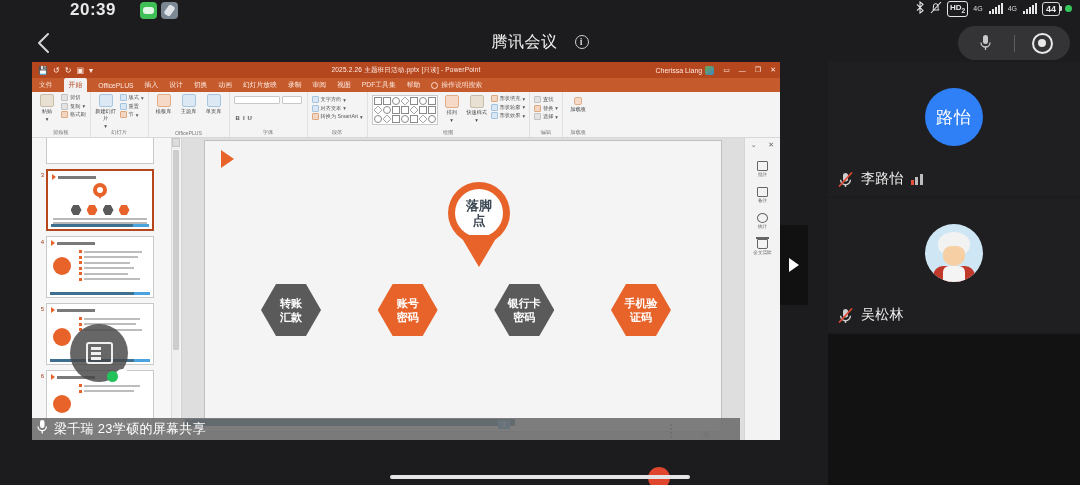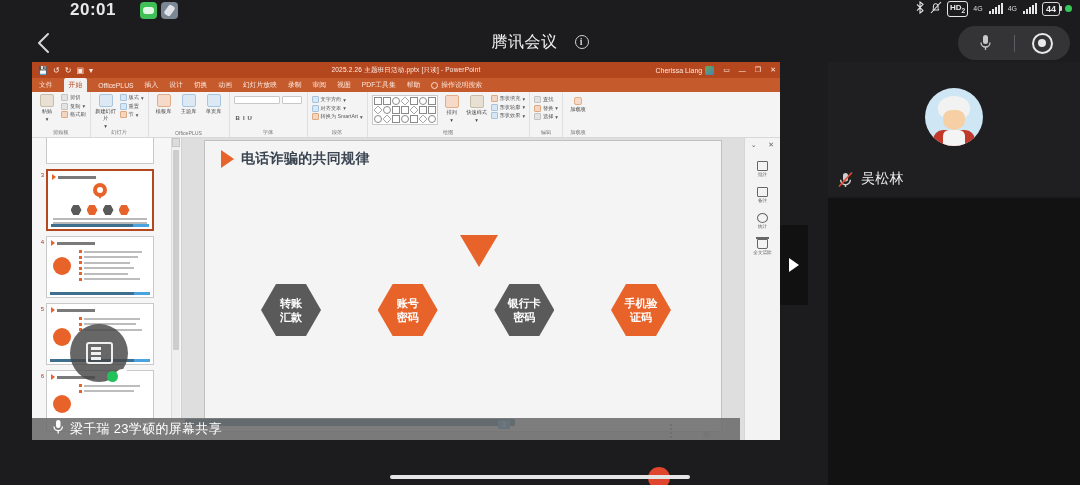--- a/index.html
+++ b/index.html
@@ -141,21 +141,21 @@
   .cr-ico{width:11px;height:10px;border:1.2px solid #666;border-radius:1px;}
   .cr-ico.round{border-radius:50%;}
   .cr-ico.trash{border-radius:0 0 2px 2px;position:relative;}
   .cr-ico.trash:after{content:"";position:absolute;left:-2px;top:-3px;width:13px;height:1.6px;background:#666;}
   .hscroll{position:absolute;left:3px;bottom:14px;width:330px;height:7px;background:#2e6185;border-radius:1px;}
   .hscroll-num{position:absolute;left:316px;bottom:11px;background:#3ca5e0;color:#fff;font-size:6.5px;padding:1px 4px;border-radius:1px;}
   .zoomdot{position:absolute;right:34px;bottom:2px;width:7px;height:7px;border-radius:50%;background:#bdbdbd;}
   .vdots{position:absolute;right:72px;bottom:2px;display:flex;flex-direction:column;gap:2px;}
   .vdots i{width:2px;height:2px;background:#8a8a8a;display:block;}
 
-  .share-label{position:absolute;left:0;bottom:0;width:708px;height:22px;background:rgba(108,108,108,.88);display:flex;align-items:center;gap:6px;padding-left:20px;}
+  .share-label{position:absolute;left:0;bottom:0;width:708px;height:22px;background:rgba(108,108,108,.88);display:flex;align-items:center;gap:6px;padding-left:4px;}
   .sl-text{color:#fff;font-size:13px;letter-spacing:.3px;}
 
   .expand-arrow{position:absolute;left:780px;top:225px;width:28px;height:80px;background:#111;border-radius:3px 0 0 3px;display:flex;align-items:center;justify-content:center;cursor:pointer;}
   .expand-arrow b{width:0;height:0;border-left:10px solid #fff;border-top:7px solid transparent;border-bottom:7px solid transparent;display:block;}
 
   
   .participants{position:absolute;right:0;top:62px;width:252px;bottom:0;background:#121212;}
   .ptile{height:136px;position:relative;border-bottom:2px solid #1c1c1e;background:#1f1f21;}
   .ptile.speaking{background:#242426;}
   .pavatar{position:absolute;left:50%;top:26px;transform:translateX(-50%);width:58px;height:58px;border-radius:50%;
@@ -180,21 +180,21 @@
   .share-badge{position:absolute;left:0;top:0;width:28px;height:26px;background:#ea6d24;display:flex;align-items:center;justify-content:center;}
   .ptile.hasbadge .prow{left:36px;bottom:auto;top:4px;}
 
   .homebar{position:absolute;left:50%;transform:translateX(-50%);bottom:6px;width:300px;height:4px;border-radius:2px;background:#e5e5e5;}
   .redbtn{position:absolute;left:648px;bottom:-4px;width:22px;height:22px;border-radius:50%;background:#e0452e;}
 </style>
 </head>
 <body>
 
 <div class="statusbar">
-  <div class="sb-time">20:01</div>
+  <div class="sb-time">20:39</div>
   <div class="sb-appicons">
     <span class="appico green"></span>
     <span class="appico blue"></span>
   </div>
   <div class="sb-right">
     <span class="ic">
       <svg width="10" height="13" viewBox="0 0 10 13">
           <path d="M2 3.3L8 9.6 5 12V1l3 2.4L2 9.7" fill="none" stroke="#e6e6e6" stroke-width="1.1"></path>
         </svg>
     </span>
@@ -618,21 +618,26 @@
         <div class="float-ctrl">
           <div class="fc-icon"></div>
           <div class="fc-dot"></div>
         </div>
       </div>
 
       <div class="canvas-wrap">
         <div class="slide">
           <div class="slide-title">
             <span class="s-arrow"></span>
-            <span class="s-titletx">电话诈骗的共同规律</span>
+          </div>
+          <div class="pin">
+            <div class="pin-inner">
+              <span>落脚</span>
+              <span>点</span>
+            </div>
           </div>
           <div class="pin-tail"></div>
           <div class="hexrow">
             <div class="hex">
               <span>转账</span>
               <span>汇款</span>
             </div>
             <div class="hex o">
               <span>账号</span>
               <span>密码</span>
@@ -695,20 +700,41 @@
     <span class="sl-text">梁千瑞 23学硕的屏幕共享</span>
   </div>
 </div>
 
 <div class="expand-arrow">
     <b></b>
   </div>
 
 <div class="participants">
 
+  <div class="ptile">
+    <div class="pavatar pav-blue">
+      <span>路怡</span>
+    </div>
+    <div class="prow">
+      <span class="mic-muted">
+        <svg width="16" height="17" viewBox="0 0 16 17">
+            <rect x="5" y="2" width="5" height="8.5" rx="2.5" fill="#cfcfcf"></rect>
+            <path d="M2.6 8.8a4.9 4.9 0 0 0 9.8 0" fill="none" stroke="#cfcfcf" stroke-width="1.4"></path>
+            <line x1="7.5" y1="13.4" x2="7.5" y2="16" stroke="#cfcfcf" stroke-width="1.4"></line>
+            <line x1="1" y1="15.5" x2="14" y2="1.5" stroke="#e04a32" stroke-width="1.7"></line>
+          </svg>
+      </span>
+      <span class="pname">李路怡</span>
+      <span class="sigbars">
+          <i></i>
+          <i></i>
+          <i></i>
+        </span>
+    </div>
+  </div>
 
 
   <div class="ptile">
     <div class="pavatar pav-anime">
         <span class="coat"></span>
       </div>
     <div class="prow">
       <span class="mic-muted">
         <svg width="16" height="17" viewBox="0 0 16 17">
             <rect x="5" y="2" width="5" height="8.5" rx="2.5" fill="#cfcfcf"></rect>

